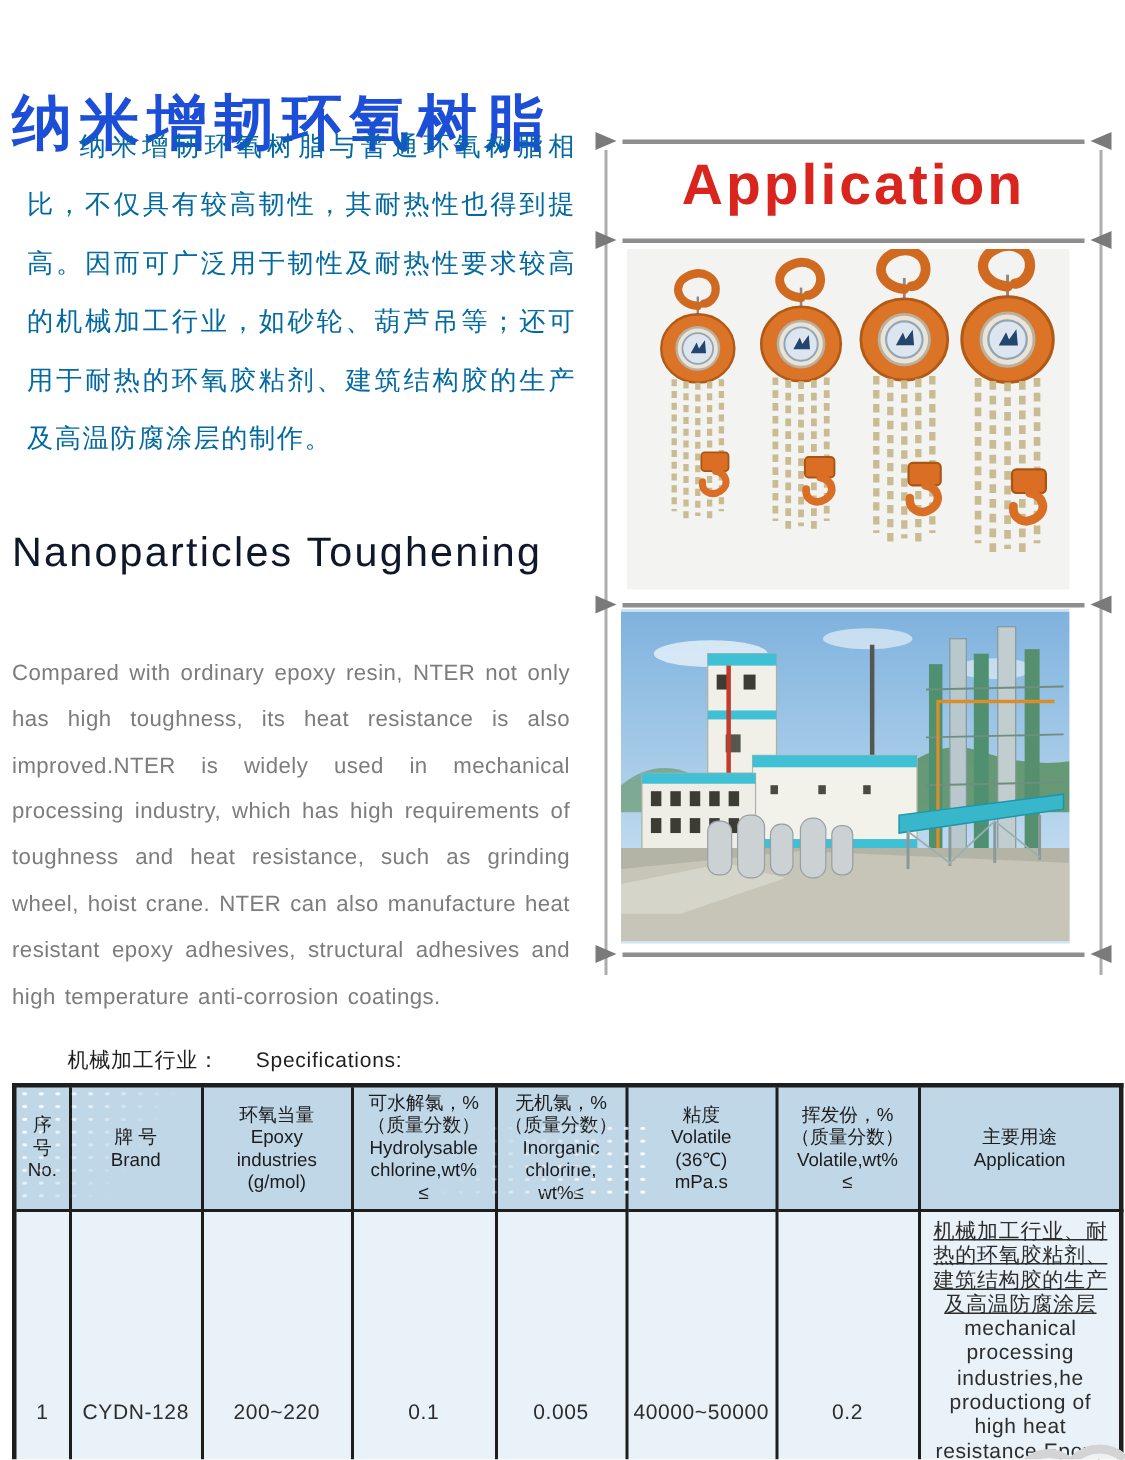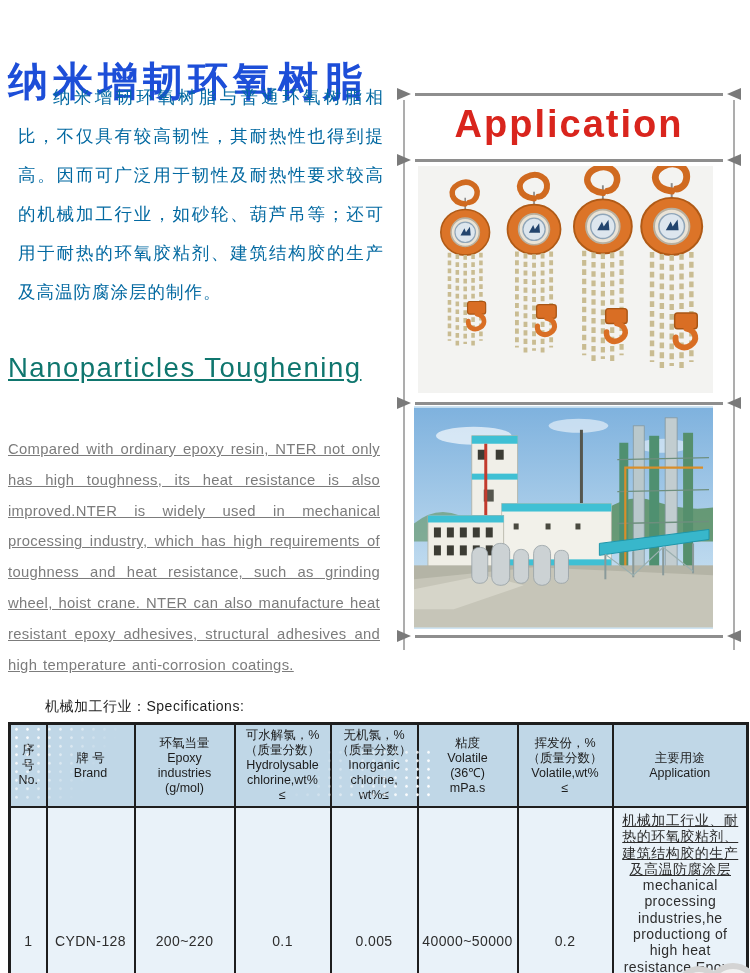--- a/index.html
+++ b/index.html
@@ -5,44 +5,44 @@
   html,body{margin:0;padding:0;background:#ffffff;}
   .page{position:relative;width:750px;height:973px;background:#fff;overflow:hidden;
         font-family:"Liberation Sans",sans-serif;color:#222;}
 
   
   .page-title{position:absolute;left:8px;top:6px;font-size:40px;font-weight:bold;
               color:#1d4ed8;letter-spacing:5px;white-space:nowrap;margin-top:48px;}
   .intro-zh{position:absolute;left:18px;top:78px;width:366px;font-size:17.5px;line-height:39px;
             color:#0369a1;text-indent:2em;text-align:justify;letter-spacing:1px;}
   .heading-en{position:absolute;left:8px;top:348px;font-size:27.5px;line-height:39px;
-              color:#0f766e;letter-spacing:1.5px;text-decoration:underline;}
+              color:#0f172a;letter-spacing:1.5px;}
   .intro-en{position:absolute;left:8px;top:434px;width:372px;font-size:14.8px;line-height:30.8px;
-            color:#7c7c7c;text-align:justify;letter-spacing:.3px;word-spacing:1.5px;text-decoration:underline;}
+            color:#7c7c7c;text-align:justify;letter-spacing:.3px;word-spacing:1.5px;}
 
   
   .right-col{position:absolute;left:395px;top:84px;width:350px;height:566px;}
   .vline{position:absolute;width:2px;background:#adadad;top:16px;bottom:0;}
   .vline.l{left:8px;} .vline.r{right:10px;}
   .divider{position:absolute;left:2px;right:4px;height:12px;display:flex;align-items:center;}
   .tri-r{width:0;height:0;border-left:14px solid #7a7a7a;border-top:6px solid transparent;border-bottom:6px solid transparent;}
   .tri-l{width:0;height:0;border-right:14px solid #7a7a7a;border-top:6px solid transparent;border-bottom:6px solid transparent;}
   .dline{flex:1;height:3px;background:#8e8e8e;margin:0 4px;}
   .d1{top:4px;} .d2{top:70px;} .d3{top:313px;} .d4{top:546px;}
   .app-banner{position:absolute;left:20px;right:22px;top:14px;height:52px;display:flex;
               align-items:center;justify-content:center;}
   .app-banner span{font-size:38px;font-weight:bold;color:#d9251d;letter-spacing:2px;}
   .hoist-box{position:absolute;left:23px;top:82px;width:295px;height:227px;background:#f3f3f1;}
   .factory-box{position:absolute;left:19px;top:322px;width:299px;height:223px;background:#cfe4f2;}
   .hoist-box svg,.factory-box svg{display:block;width:100%;height:100%;}
   .chain{stroke:#c9bc92;stroke-width:4.5;stroke-dasharray:6 4;}
 
   
   .spec-label{position:absolute;left:45px;top:698px;font-size:14px;color:#1f1f1f;letter-spacing:.5px;}
-  .spec-label .en{margin-left:0;}
+  .spec-label .en{margin-left:24px;}
   .table-wrap{position:absolute;left:8px;top:722px;width:738px;}
   table.spec{border-collapse:collapse;table-layout:fixed;width:738px;border:3px solid #1e1e1e;}
   table.spec th,table.spec td{border:2px solid #1e1e1e;}
   table.spec th{background:#c0d7e7;font-weight:normal;font-size:12.5px;line-height:15px;
                 color:#1c1c1c;text-align:center;vertical-align:middle;padding:3px 1px;height:72px;}
   table.spec td{background:#e9f2f9;font-size:14px;color:#2d2d2d;text-align:center;
                 vertical-align:middle;letter-spacing:.4px;}
   table.spec tbody tr{height:168px;}
   td.app-cell{vertical-align:top;text-align:left;padding:4px 6px 2px 7px;font-size:12px;
               line-height:16.3px;letter-spacing:0;}

